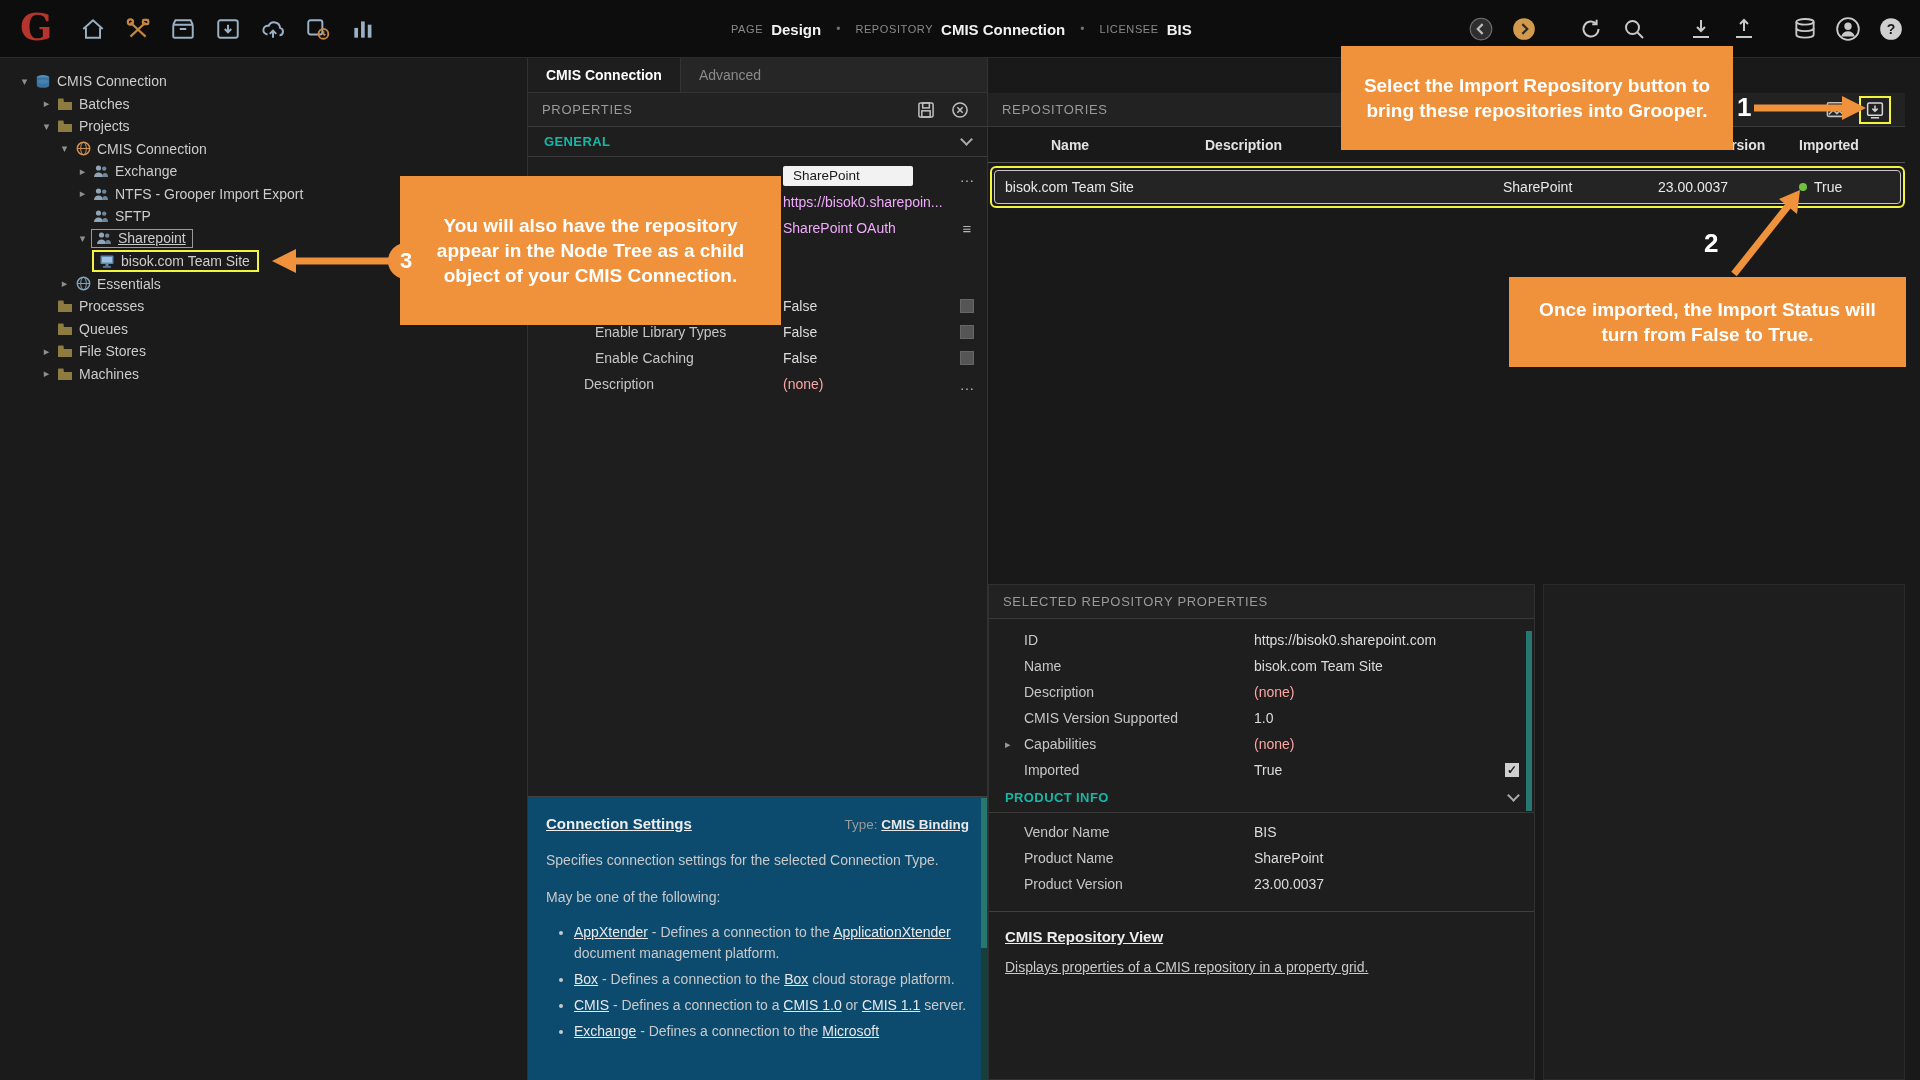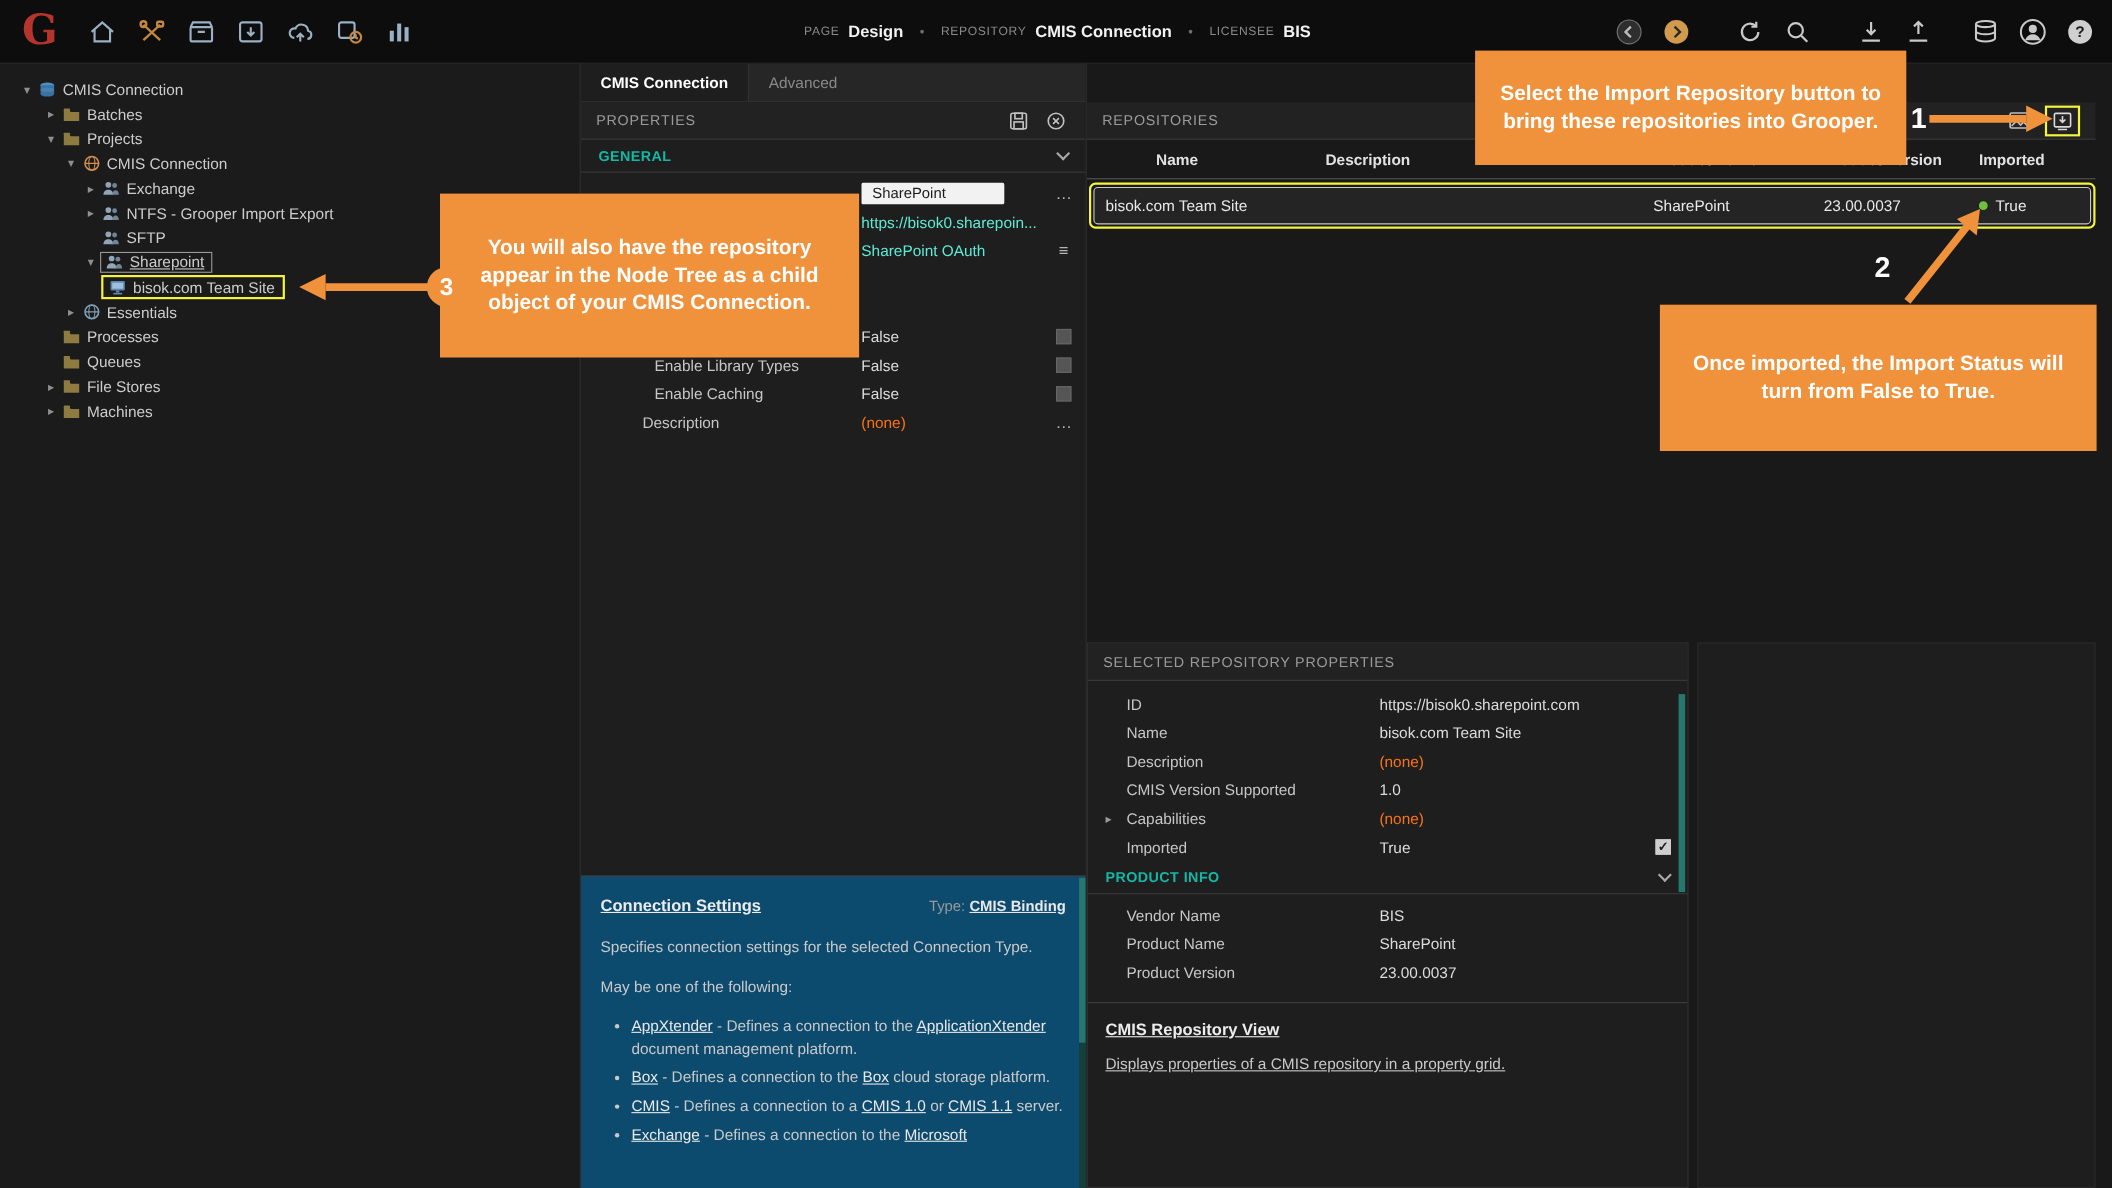--- a/index.html
+++ b/index.html
@@ -43,22 +43,22 @@
   .secthdr { height:30px; display:flex; align-items:center; padding:0 16px; font-size:13px; font-weight:bold; letter-spacing:0.4px; color:#14b8a6; border-bottom:1px solid #3a3a3a; }
   .chev { width:9px; height:9px; border-right:2px solid #aaa; border-bottom:2px solid #aaa; transform:rotate(45deg); margin-top:-4px; cursor:pointer; }
   .propgrid { padding-top:6px; }
   .prow { height:26px; display:flex; align-items:center; font-size:14px; }
   .plabel { width:255px; padding-left:56px; color:#c6c6c6; overflow:hidden; white-space:nowrap; flex:none; }
   .plabel.deep { padding-left:67px; }
   .plabel.top { padding-left:34px; }
   .pvalue { flex:1; color:#dcdcdc; white-space:nowrap; overflow:hidden; }
   .pctrl { width:40px; display:flex; align-items:center; justify-content:center; color:#b5b5b5; font-size:15px; flex:none; cursor:pointer; }
   .input-val { display:inline-block; background:#f2f2f2; color:#1b1b1b; padding:2px 10px 3px; border-radius:2px; font-size:13.5px; min-width:130px; }
-  .link { color:#5eead4; }
-  .gray { color:#f97316; }
+  .link { color:#f0abfc; }
+  .gray { color:#fca5a5; }
   .rowspacer { height:52px; }
   .cb { width:14px; height:14px; background:#555; border:1px solid #666; }
   .cb.checked { background:#cfcfcf; border:1px solid #cfcfcf; color:#1c1c1c; font-size:12px; font-weight:bold; line-height:13px; text-align:center; }
 
   .helpbox { position:absolute; left:0; right:0; top:738px; bottom:0; border-top:1px solid #3f3f3f; background:#0c4a6e; padding:16px 18px 0; font-size:14px; color:#c9c9c9; line-height:1.5; overflow:hidden; }
   .help-trow { display:flex; justify-content:space-between; align-items:baseline; margin-bottom:14px; }
   .help-title { font-size:15px; font-weight:bold; color:#ececec; text-decoration:underline; }
   .help-type { font-size:13.5px; color:#9a9a9a; }
   .hlink { color:#e8e8e8; text-decoration:underline; cursor:pointer; }
   .help-p2 { margin-top:16px; }
@@ -86,21 +86,21 @@
   .sr .parrow { width:19px; font-size:11px; color:#9a9a9a; flex:none; }
   .sr .plabel { width:230px; padding:0; }
   .sr .pctrl { width:44px; }
   .sr-help { margin-top:14px; border-top:1px solid #3f3f3f; padding:16px; font-size:14px; color:#c9c9c9; }
   .sr-help .body { margin-top:14px;text-decoration:underline; }
   .tealsr { position:absolute; right:2px; top:46px; width:6px; height:180px; background:#26776f; }
 
   
   .callout { position:absolute; z-index:60; background:#f0923b; color:#fff; font-weight:bold; font-size:19px; line-height:1.32; text-align:center; display:flex; align-items:center; justify-content:center; padding:10px 16px; }
   .c1 { left:1341px; top:46px; width:392px; height:104px; }
-  .c2 { left:1509px; top:277px; width:397px; height:133px; }
+  .c2 { left:1509px; top:277px; width:397px; height:90px; }
   .c3 { left:400px; top:176px; width:381px; height:149px; }
   .conum { position:absolute; z-index:61; color:#ffffff; font-weight:bold; font-size:26px; }
   .n1 { left:1737px; top:92px; }
   .n2 { left:1704px; top:228px; }
   .n3 { left:388px; top:243px; width:36px; height:36px; background:#f0923b; border-radius:50%; display:flex; align-items:center; justify-content:center; font-size:22px; }
   .arrows { position:absolute; left:0; top:0; z-index:55; pointer-events:none; }
 </style>
 </head>
 <body>
 

